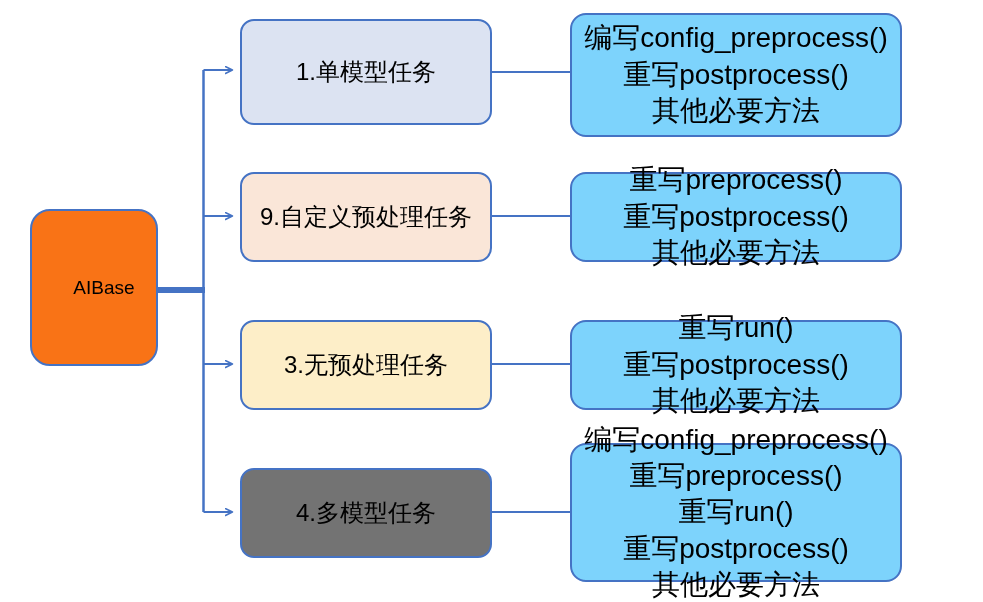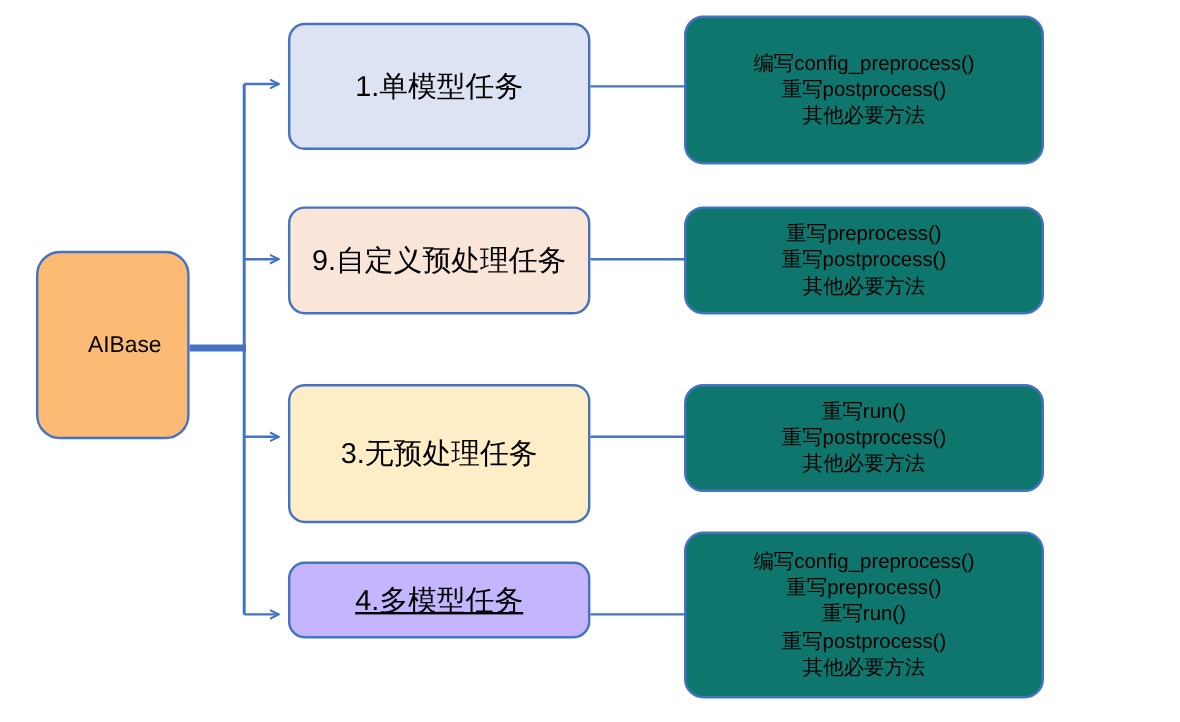--- a/index.html
+++ b/index.html
@@ -38,44 +38,44 @@
     align-items: center;
     justify-content: center;
     text-align: center;
     color: #000000;
   }
   .node-root {
     left: 30px;
     top: 209px;
     width: 128px;
     height: 157px;
-    background: #fdba74;
+    background: #f97316;
     border-radius: 20px;
     font-size: 19px;
     padding-left: 20px;
   }
   .node-task {
     left: 240px;
     width: 252px;
     font-size: 24px;
     border-radius: 14px;
   }
   .node-task-1 { top: 19px;  height: 106px; background: #dce3f2; }
   .node-task-2 { top: 172px; height: 90px;  background: #fae6d8; }
-  .node-task-3 { top: 320px; height: 116px;  background: #fdeec8; }
-  .node-task-4 { top: 468px; height: 64px;  background: #c4b5fd; text-decoration: underline; }
+  .node-task-3 { top: 320px; height: 90px;  background: #fdeec8; }
+  .node-task-4 { top: 468px; height: 90px;  background: #737373; }
 
   .node-desc {
     left: 570px;
-    width: 300px;
-    background: #0f766e;
+    width: 332px;
+    background: #7dd3fc;
     border-radius: 16px;
     flex-direction: column;
     justify-content: center;
-    font-size: 17px;
+    font-size: 28px;
     line-height: 1.30;
     padding: 4px 6px;
   }
   .node-desc-1 { top: 13px;  height: 124px; }
   .node-desc-2 { top: 172px; height: 90px;  }
   .node-desc-3 { top: 320px; height: 90px;  }
   .node-desc-4 { top: 443px; height: 139px; }
 
   .desc-line {
     white-space: nowrap;

